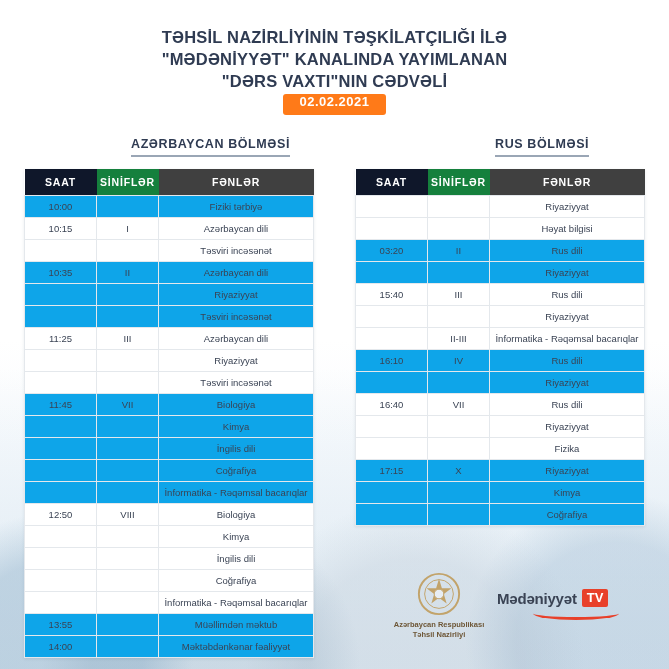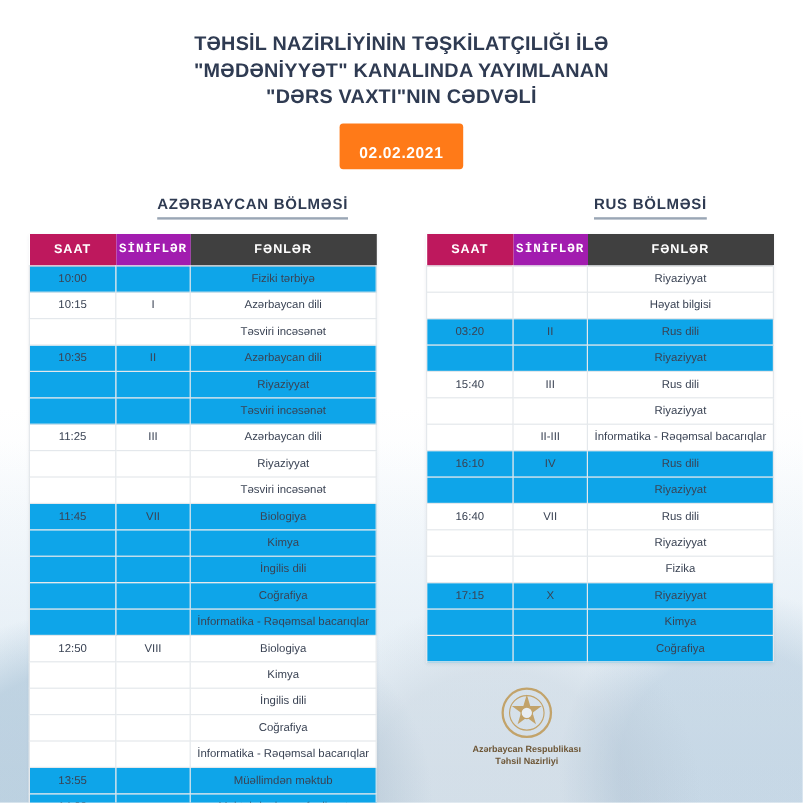--- a/index.html
+++ b/index.html
@@ -44,26 +44,25 @@
     font-size: 16.5px;
     font-weight: bold;
     line-height: 22px;
     letter-spacing: 0.2px;
   }
   .header h1 .line {
     display: block;
   }
   .date-badge {
     display: inline-block;
-    margin-top: 11px;
     background: #ff7a18;
     color: #ffffff;
     font-size: 13px;
     font-weight: bold;
-    padding: 17px 16px 6px 16px;
+    padding: 0 16px 6px 16px;
     border-radius: 3px;
     letter-spacing: 0.5px;
   }
   .section-titles {
     position: relative;
     margin-top: 22px;
     height: 26px;
     margin-left: 43px;
   }
   .section-title {
@@ -102,22 +101,22 @@
   }
   table.sched th {
     color: #ffffff;
     font-size: 10.5px;
     font-weight: bold;
     letter-spacing: 0.8px;
     padding: 7px 0 7px 0;
     text-align: center;
     border: none;
   }
-  th.h-saat { background: #be185d; width: 72px; }
-  th.h-sinif { background: #a21caf; width: 62px; font-family: Liberation Mono, monospace; }
+  th.h-saat { background: #0f172a; width: 72px; }
+  th.h-sinif { background: #15803d; width: 62px; }
   th.h-fen { background: #404040; }
 
   table.sched td {
     font-size: 9.5px;
     color: #3a4354;
     text-align: center;
     padding: 3px 2px;
     border: 1px solid #e4e8ec;
     height: 15px;
     background: #ffffff;
@@ -428,14 +427,19 @@
         <g fill="#c2a36a">
           <polygon points="24,8 27,18 37,18 29,24 32,34 24,28 16,34 19,24 11,18 21,18"></polygon>
         </g>
         <circle cx="24" cy="24" r="5" fill="#e8eef3" stroke="#c2a36a" stroke-width="1"></circle>
       </svg>
       <div class="emblem-text">
         <div>Azərbaycan Respublikası</div>
         <div>Təhsil Nazirliyi</div>
       </div>
     </div>
+    <div class="tvlogo">
+      <span class="name">Mədəniyyət</span>
+      <span class="tvbox">TV</span>
+      <span class="swoosh"></span>
+    </div>
   </div>
 </div>
 
 </body></html>

